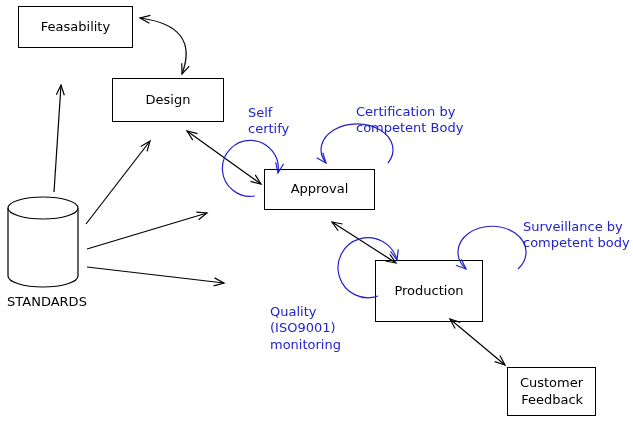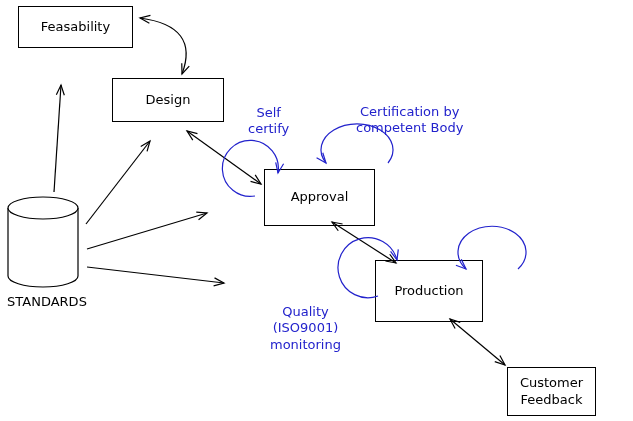--- a/index.html
+++ b/index.html
@@ -13,65 +13,66 @@
     width:633px;height:421px;
     background:var(--bg);
     font-family:"DejaVu Sans", sans-serif;
     overflow:hidden;
   }
   .box{
     position:absolute;
     border:1px solid var(--line);
     background:var(--bg);
     display:flex;align-items:center;justify-content:center;
-    text-align:center;
+    text-align:right;
     font-size:13px;color:var(--line);
     white-space:pre-line;
     line-height:1.25;
     box-sizing:border-box;
   }
   .std-label{
     position:absolute;
     left:4px;top:294px;width:86px;
     text-align:center;
     font-size:13px;color:var(--line);
   }
   .ann{
     position:absolute;
     font-size:13px;color:var(--annotation);
     white-space:pre-line;
     line-height:1.25;
-    text-align:center;
   }
   svg.overlay{
     position:absolute;left:0;top:0;
     pointer-events:none;
   }
   .black-stroke{stroke:var(--line);fill:none;stroke-width:1.2;}
   .blue-stroke{stroke:var(--annotation);fill:none;stroke-width:1.2;}
   .cyl{stroke:var(--line);fill:var(--bg);stroke-width:1.2;}
 </style>
 </head>
 <body>
 
 <div class="canvas">
 
   <div class="box" style="left:18px;top:6px;width:115px;height:42px">Feasability</div>
   <div class="box" style="left:112px;top:78px;width:112px;height:44px">Design</div>
-  <div class="box" style="left:264px;top:169px;width:111px;height:57px">Approval</div>
+  <div class="box" style="left:264px;top:169px;width:111px;height:41px">Approval</div>
   <div class="box" style="left:375px;top:260px;width:108px;height:62px">Production</div>
   <div class="box" style="left:507px;top:367px;width:89px;height:49px">Customer
 Feedback</div>
 
   <div class="std-label">STANDARDS</div>
 
   <div class="ann" style="left:248px;top:105px">Self
 certify</div>
   <div class="ann" style="left:356px;top:104px">Certification by
 competent Body</div>
+  <div class="ann" style="left:523px;top:219px">Surveillance by
+competent body</div>
   <div class="ann" style="left:270px;top:304px">Quality
 (ISO9001)
 monitoring</div>
 
   <svg class="overlay" width="633" height="421" viewBox="0 0 633 421">
     <defs>
       <marker id="ah-end" markerWidth="14" markerHeight="12" refX="11" refY="5" orient="auto" markerUnits="userSpaceOnUse">
         <path d="M1,1 L11,5 L1,9" fill="none" stroke="var(--line, #000)" stroke-width="1.2"></path>
       </marker>
       <marker id="ah-start" markerWidth="14" markerHeight="12" refX="11" refY="5" orient="auto-start-reverse" markerUnits="userSpaceOnUse">

